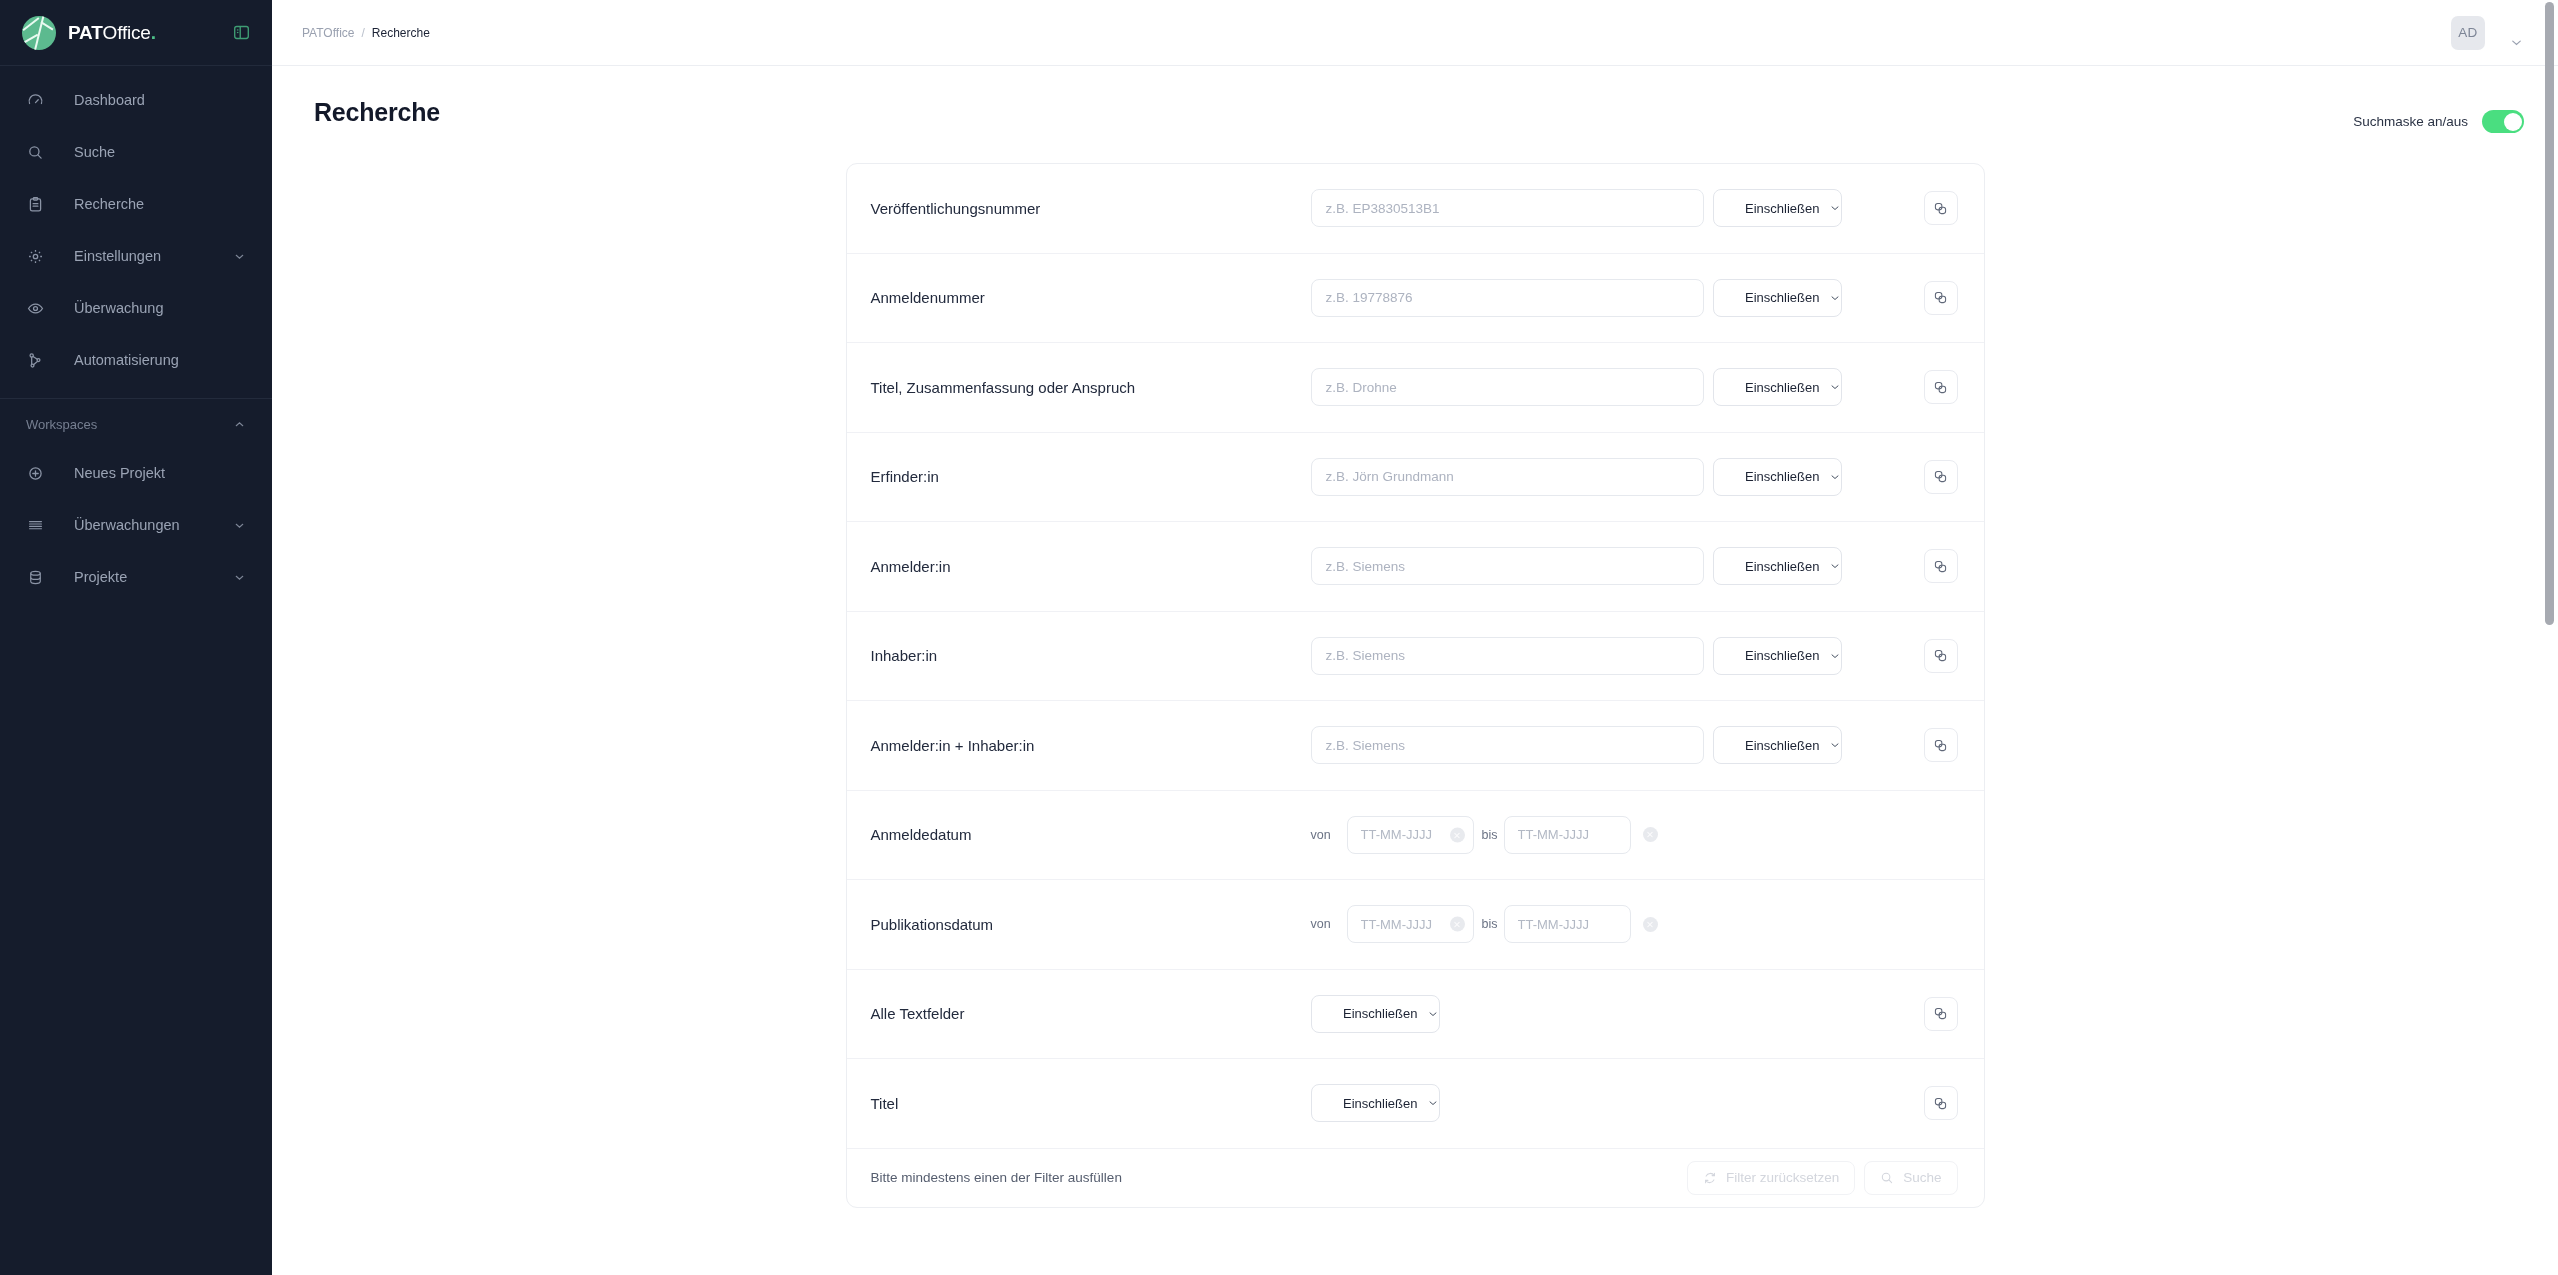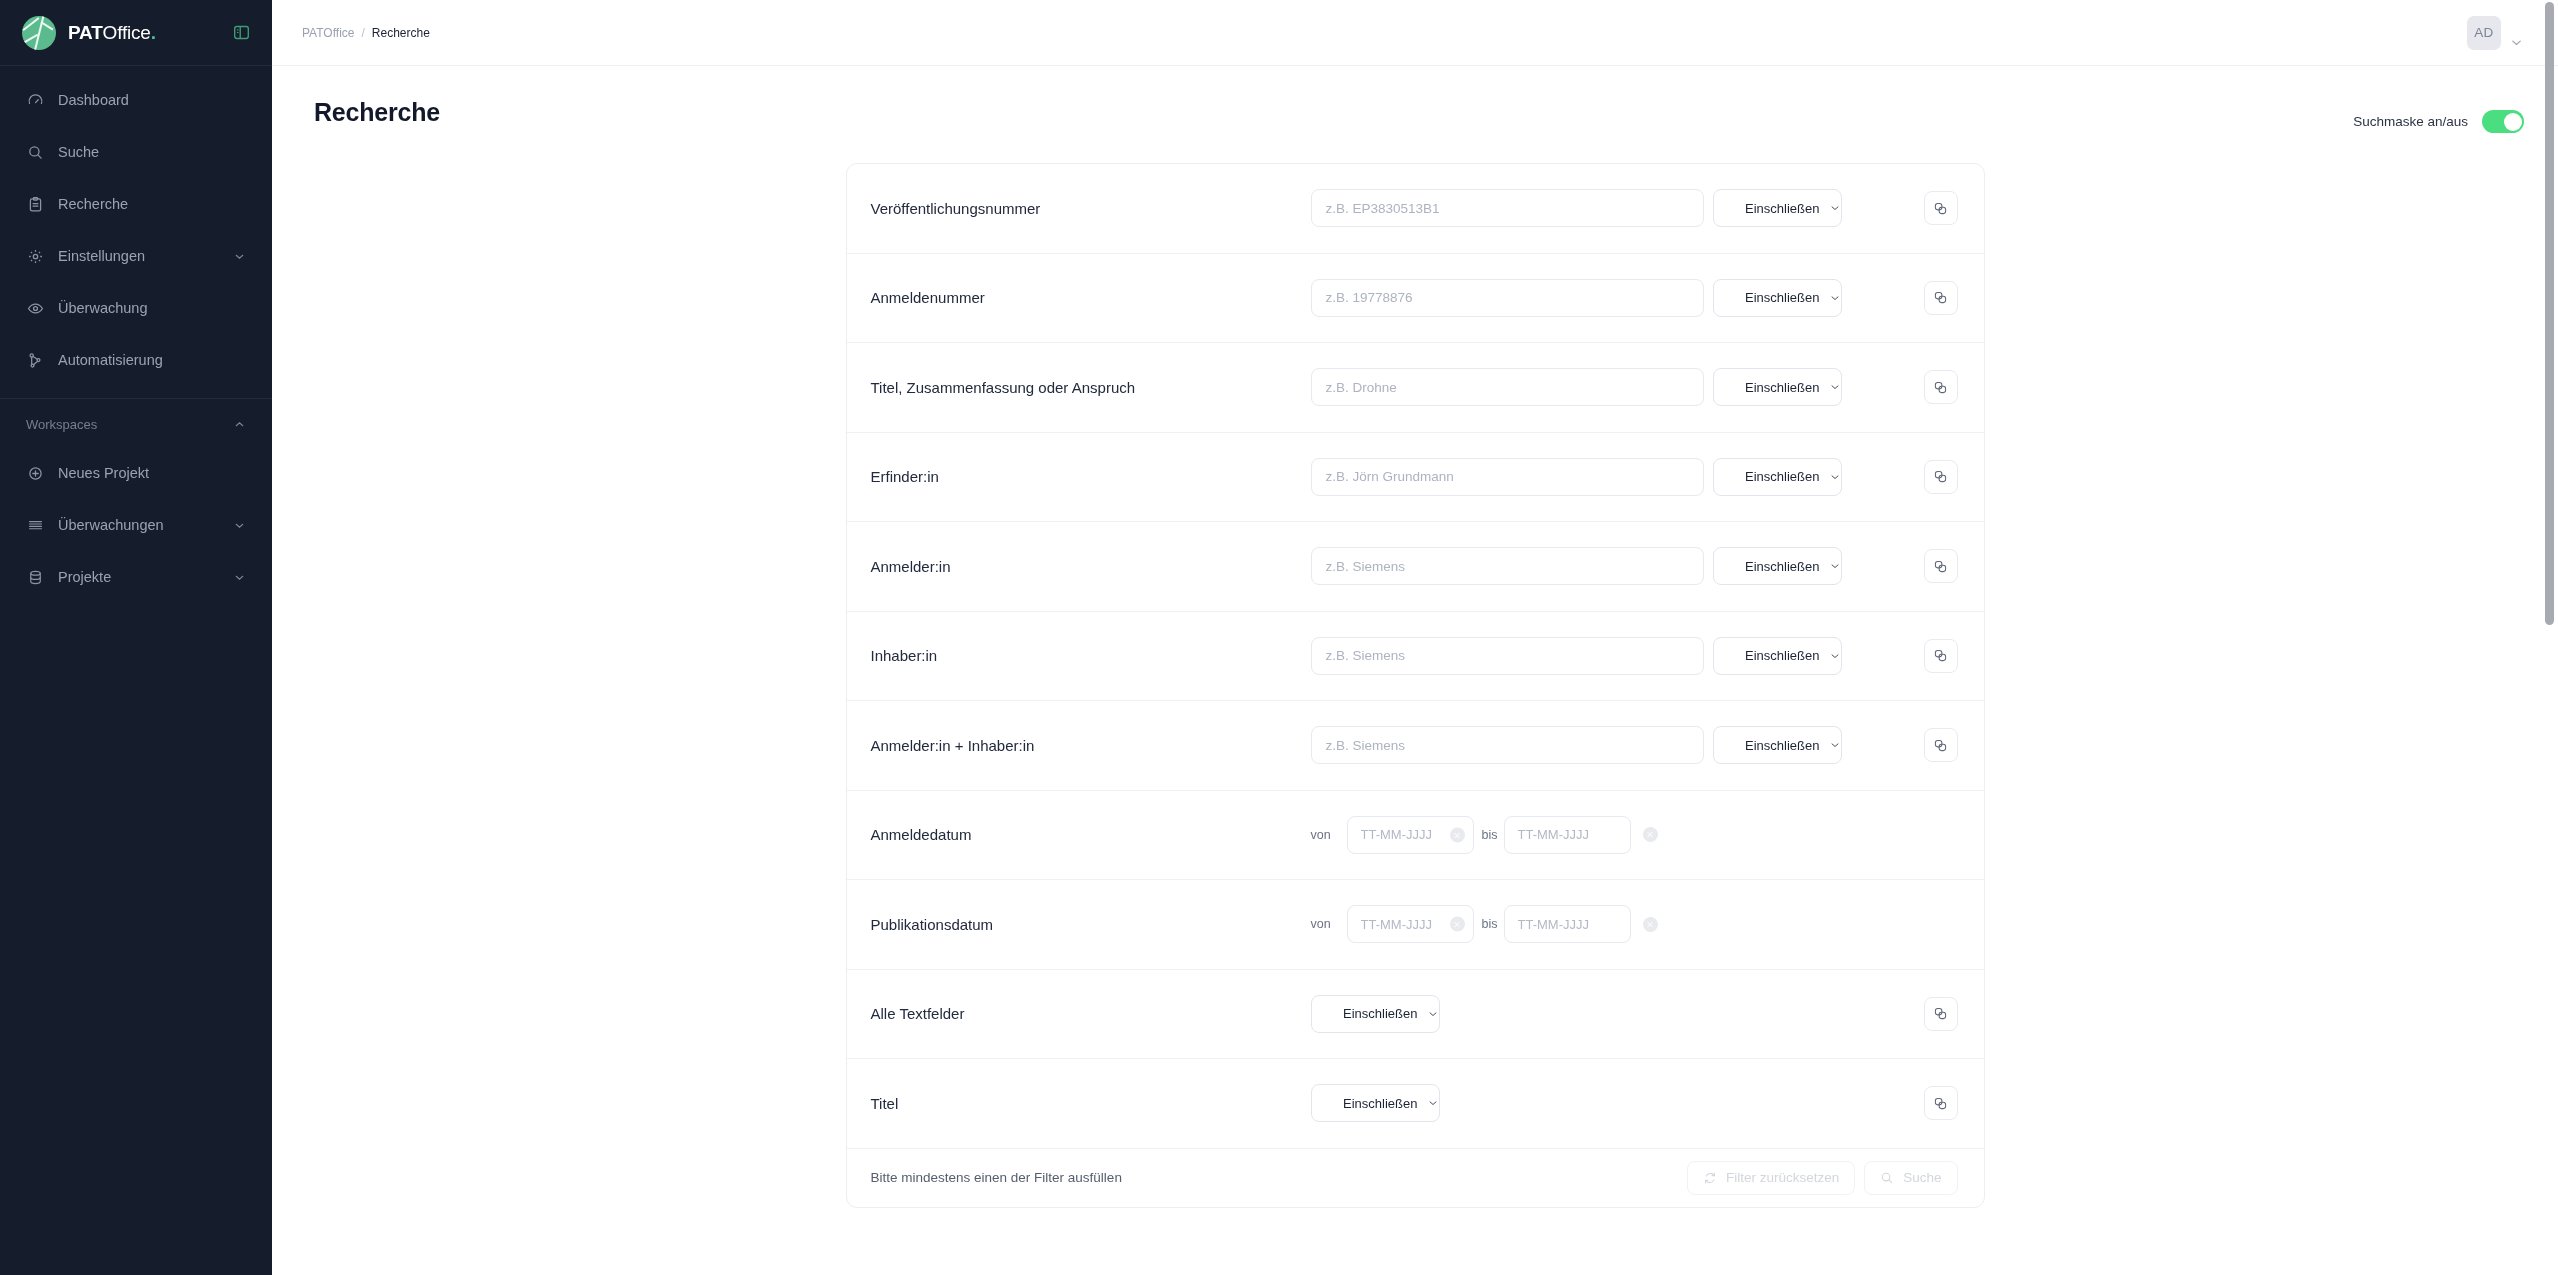--- a/index.html
+++ b/index.html
@@ -36,21 +36,21 @@
   .logo-text b { font-weight: 700; }
   .logo-text span.reg { font-weight: 400; }
   .logo-text span.dot { color: #4ec38a; font-weight: 700; }
   .panel-toggle {
     margin-left: auto; width: 26px; height: 26px;
     display: flex; align-items: center; justify-content: center; cursor: pointer;
   }
 
   .sb-nav { padding: 14px 0 0 0; }
   .sb-item {
-    display: flex; align-items: center; gap: 14px;
+    display: flex; align-items: center; gap: 30px;
     height: 40px; margin: 0 14px; padding: 0 12px;
     color: #9aa3b4; font-size: 14.5px; border-radius: 7px; cursor: pointer;
     position: relative;
   }
   .sb-item .ico { width: 18px; height: 18px; display: flex; align-items: center; justify-content: center; flex: 0 0 auto; }
   .sb-item .chev { margin-left: auto; display: flex; }
   .sb-item.spaced { margin-top: 12px; }
 
   .sb-sep { height: 1px; background: #232b3c; margin: 18px 0 4px 0; }
   .sb-group-title {
@@ -63,21 +63,21 @@
   
   .main { flex: 1; height: 1275px; display: flex; flex-direction: column; background: #fff; position: relative; }
   .topbar {
     height: 66px; display: flex; align-items: center;
     padding: 0 34px 0 30px; border-bottom: 1px solid #eceef2; background: #fff;
   }
   .crumbs { display: flex; align-items: center; gap: 7px; font-size: 12px; }
   .crumb-root { color: #9aa1b0; cursor: pointer; }
   .crumb-sep { color: #b9bfcb; }
   .crumb-cur { color: #1b2235; }
-  .topbar-right { margin-left: auto; display: flex; align-items: flex-end; gap: 8px; }
+  .topbar-right { margin-left: auto; display: flex; align-items: flex-end; gap: 24px; }
   .avatar {
     width: 34px; height: 34px; border-radius: 7px; background: #e6e8ed;
     display: flex; align-items: center; justify-content: center;
     color: #7d8596; font-size: 13.5px; letter-spacing: .4px; cursor: pointer;
   }
   .avatar-chev { display: flex; cursor: pointer; color: #9aa1b0; }
 
   .page { flex: 1; padding: 0 34px 0 34px; overflow: hidden; position: relative; }
   .page-head { display: flex; align-items: flex-start; padding: 32px 0 0 8px; }
   .page-title { font-size: 25px; font-weight: 700; color: #13192a; letter-spacing: -0.2px; }

